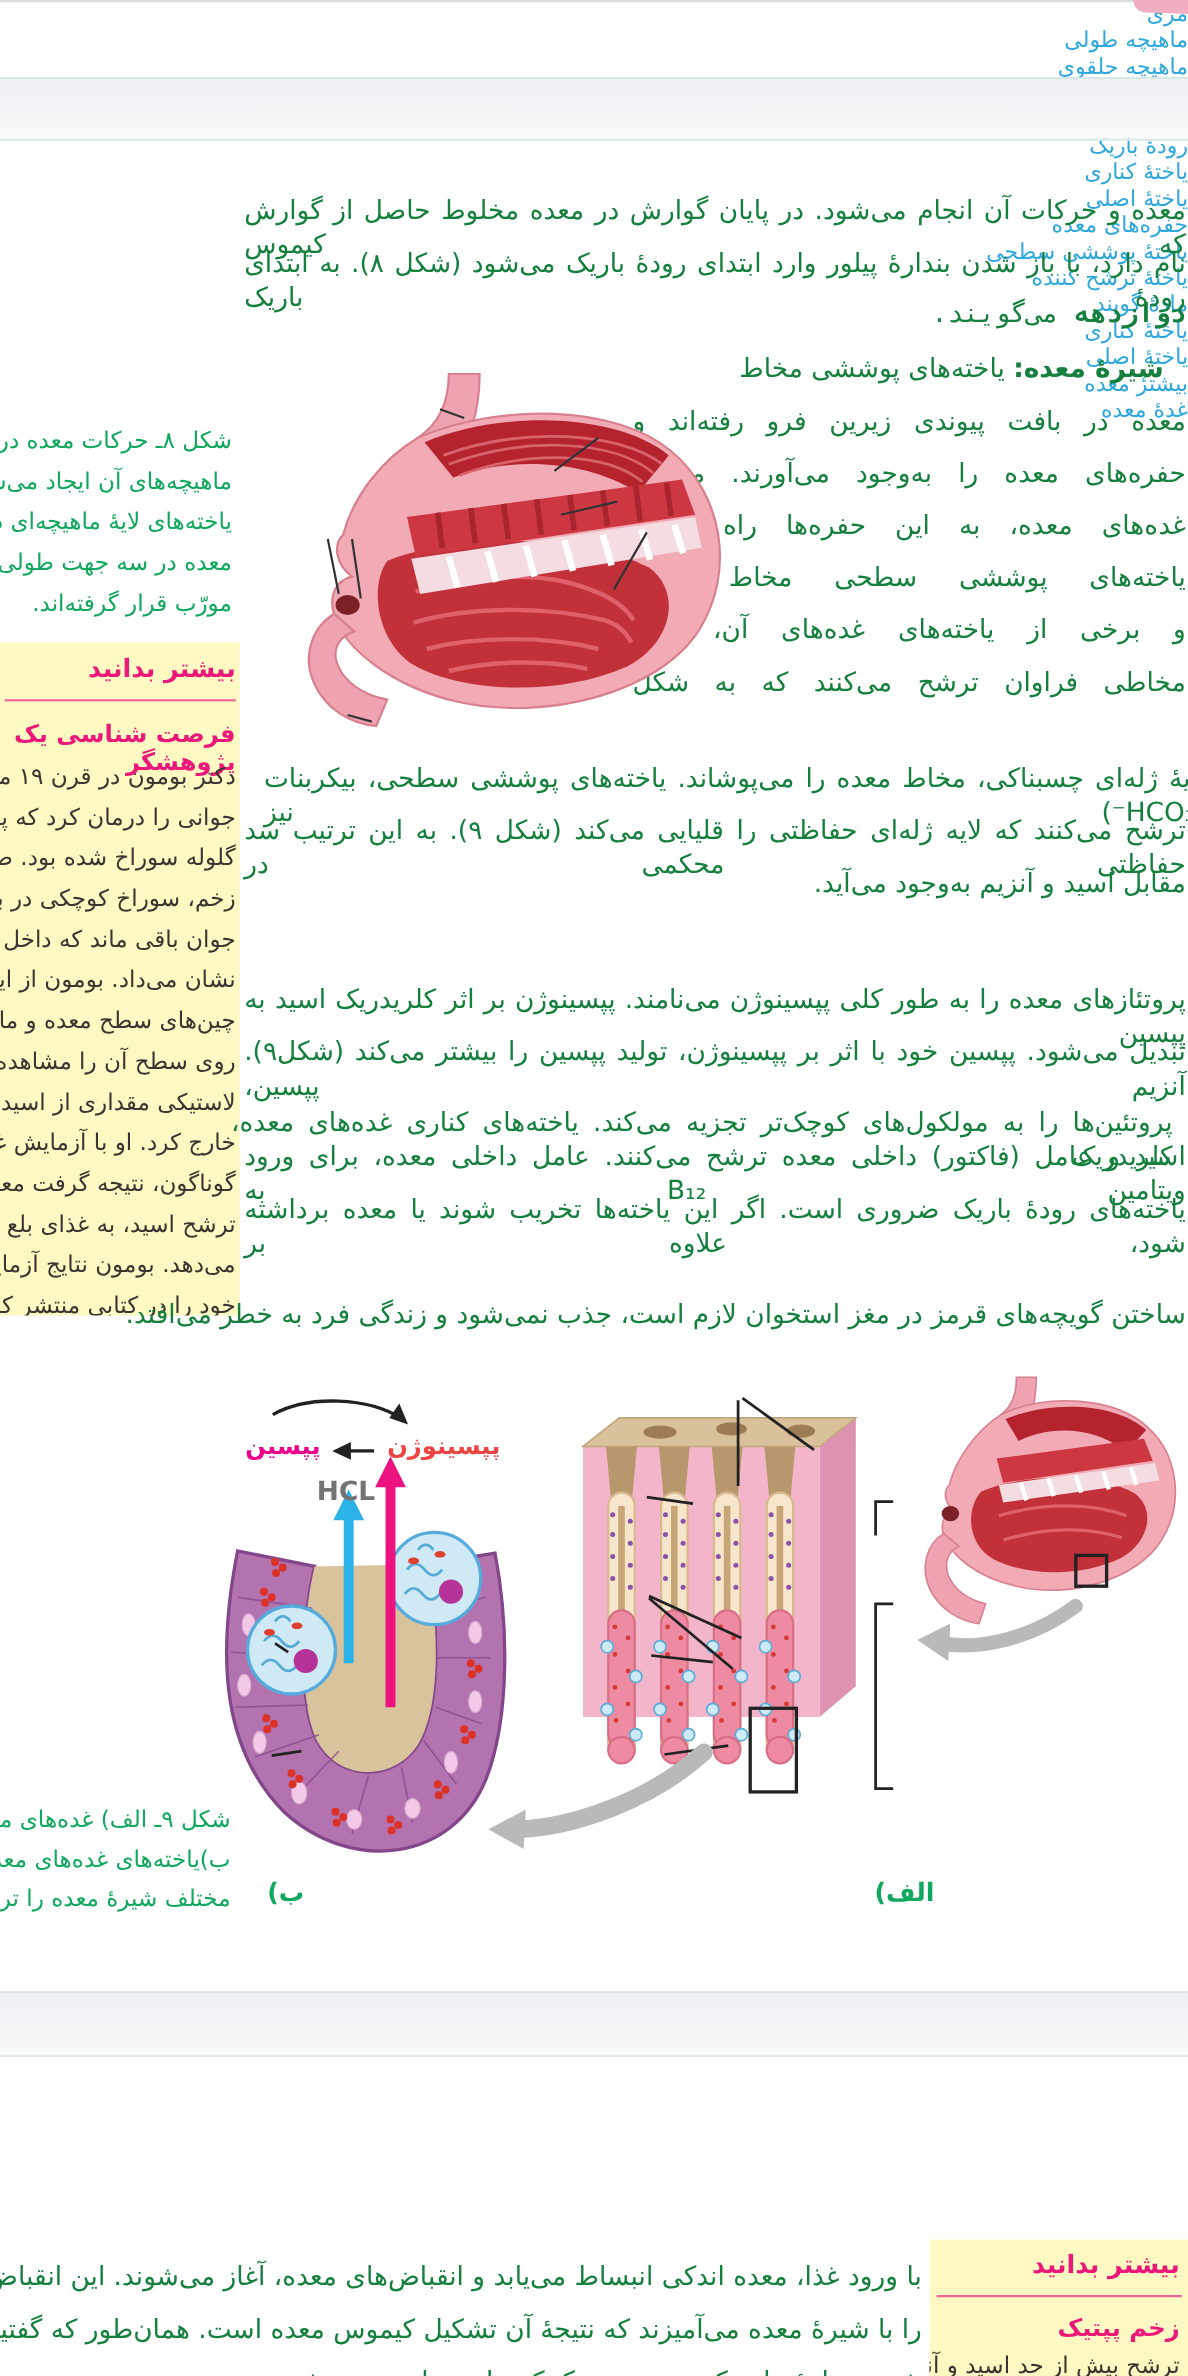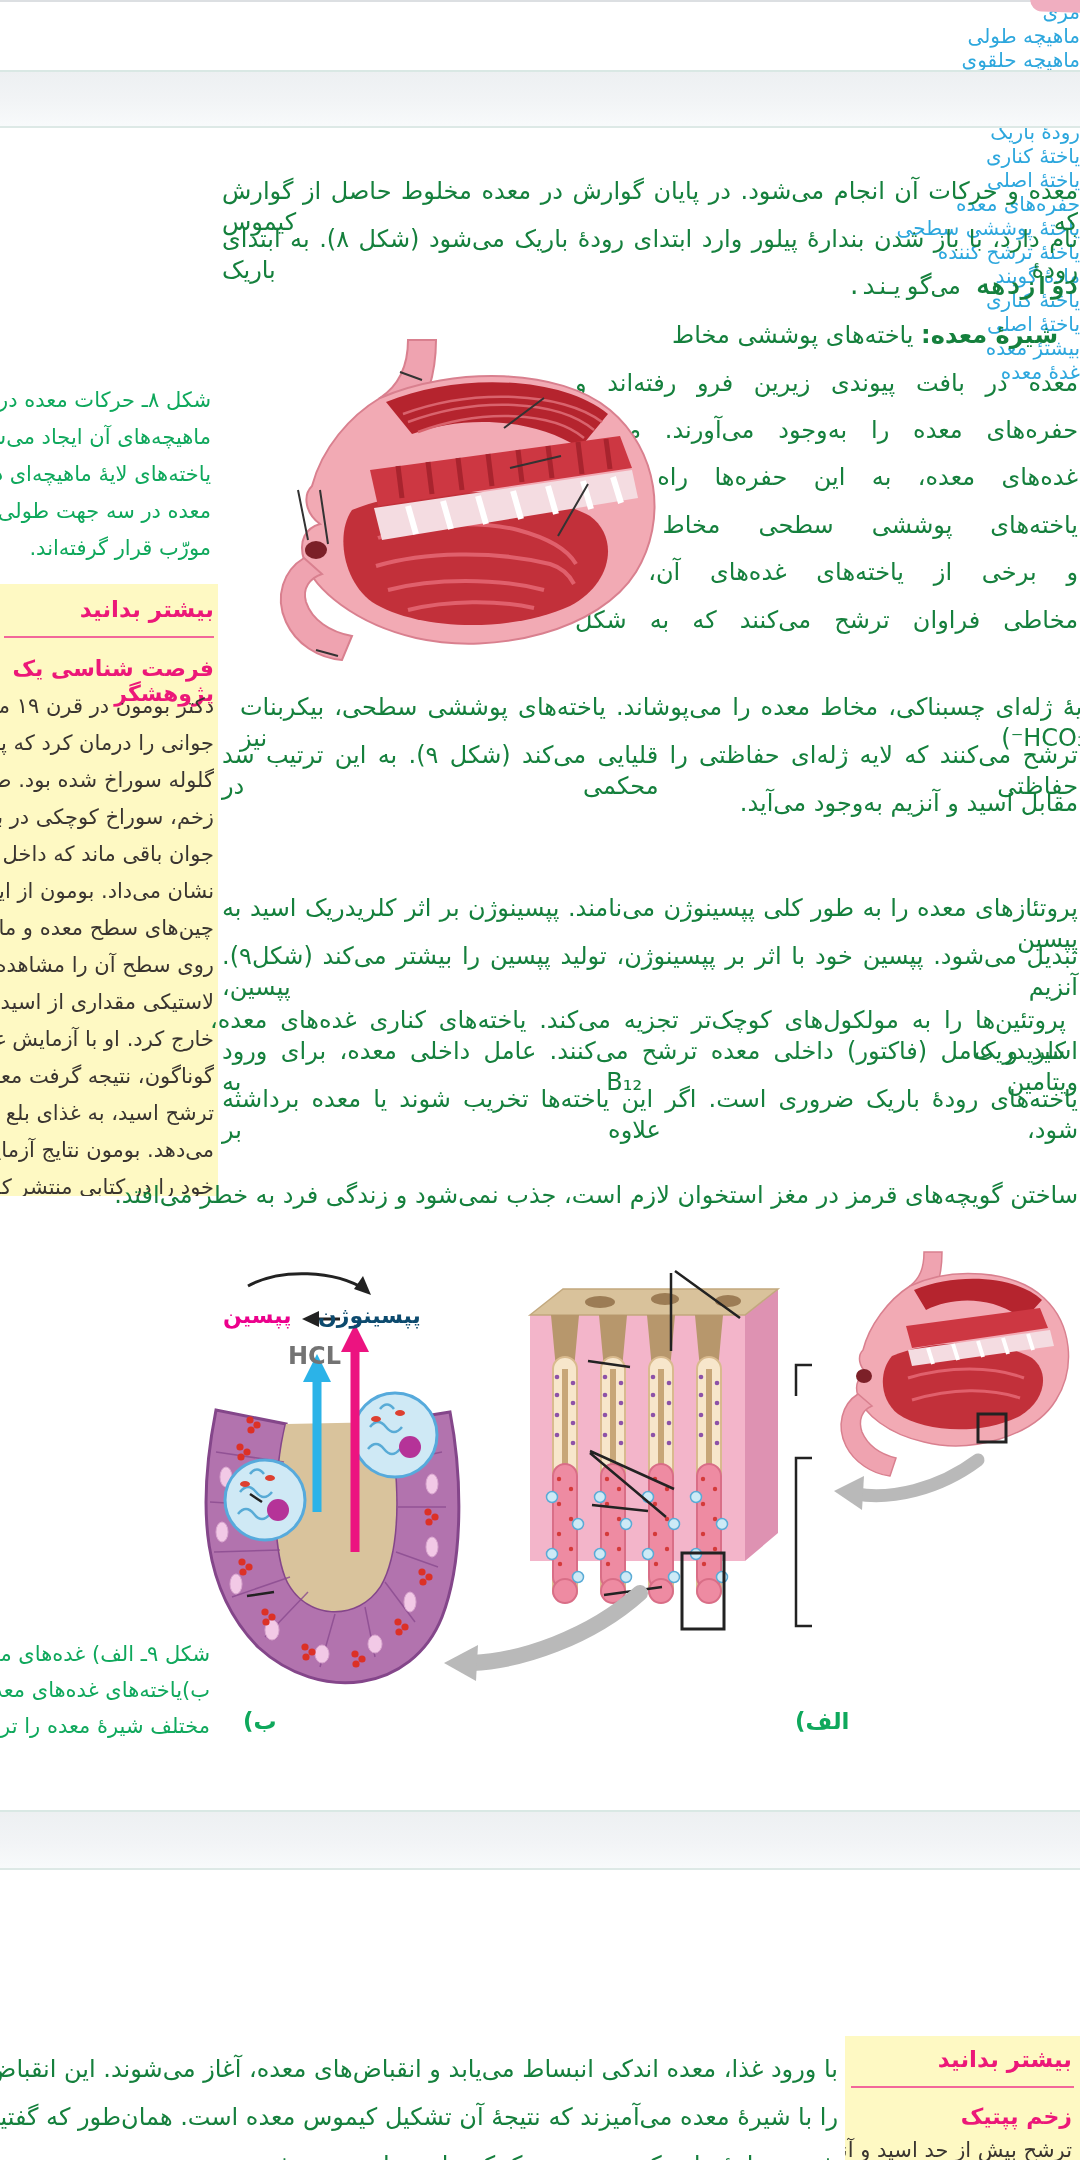--- a/index.html
+++ b/index.html
@@ -167,21 +167,21 @@
     <polygon points="147,92 133,120 161,120" fill="#2bb3e8"></polygon>
     <line x1="185" y1="290" x2="185" y2="82" stroke="#ec1380" stroke-width="9"></line>
     <polygon points="185,62 171,90 199,90" fill="#ec1380"></polygon>
     <path d="M78,24 C110,6 165,8 196,28" stroke="#222222" stroke-width="3" fill="none"></path>
     <polygon points="201,33 184,27 193,14" fill="#222222"></polygon>
     <line x1="170" y1="57" x2="146" y2="57" stroke="#222222" stroke-width="3"></line>
     <polygon points="132,57 149,49 149,65" fill="#222222"></polygon>
     <path d="M80,232 L92,240 M77,334 L104,330" stroke="#222222" stroke-width="2.5"></path>
   </svg>
   <div class="abs mag" style="left:223px;top:1303px;font-size:22px;color:#ec008c;">پپسین</div>
-  <div class="abs mag" style="left:318px;top:1303px;font-size:22px;color:#0c4a6e;">پپسینوژن</div>
+  <div class="abs mag" style="left:352px;top:1303px;font-size:22px;color:#ef4444;">پپسینوژن</div>
   <div class="abs" style="left:288px;top:1342px;font-size:24px;font-weight:bold;color:#737373;">HCL</div>
   <div class="cyan" style="left:140px;top:1480px;">یاختهٔ کناری</div>
   <div class="cyan" style="left:138px;top:1584px;">یاختهٔ اصلی</div>
   <div class="abs" style="left:243px;top:1708px;color:#0fa85c;font-size:23px;font-weight:bold;">ب)</div>
 
   <svg style="left:430px;top:1243px;" width="380" height="440" viewBox="0 0 380 440">
     <defs>
       <g id="gland">
         <polygon points="-14,-14 14,-14 9,40 -9,40" fill="#b7976c"></polygon>
         <rect x="-12" y="28" width="24" height="245" rx="12" fill="#f7e6cb" stroke="#d9ba8e" stroke-width="2"></rect>

